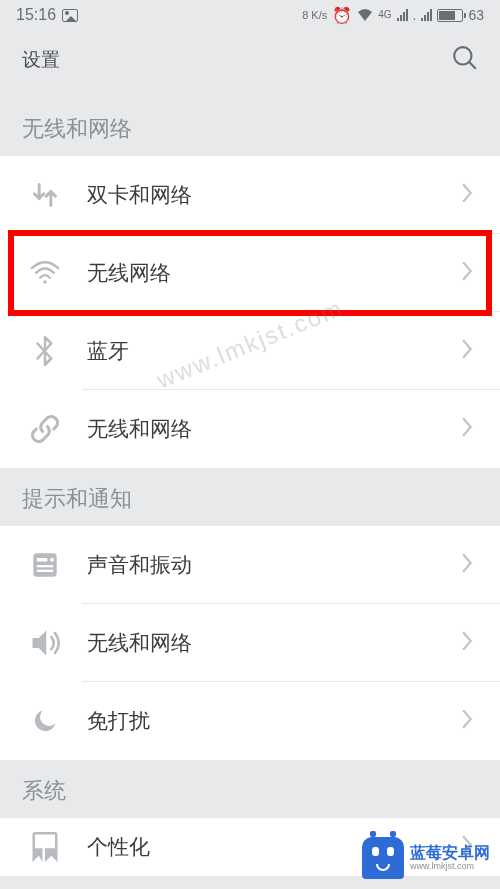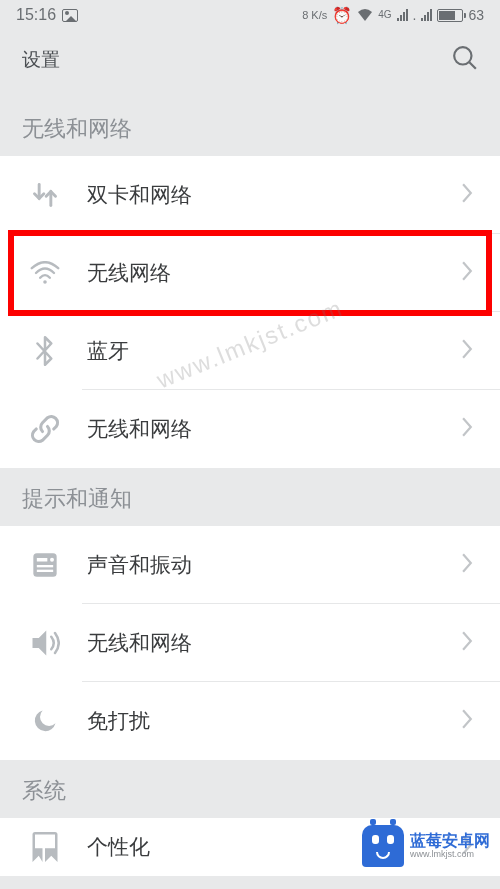--- a/index.html
+++ b/index.html
@@ -119,21 +119,21 @@
       left: 50%;
       transform: translateX(-50%) rotate(-22deg);
       font-size: 24px;
       color: rgba(120,120,120,0.25);
       letter-spacing: 2px;
       pointer-events: none;
       z-index: 10;
     }
     .footer-logo {
       position: absolute;
-      bottom: 22px;
+      bottom: 10px;
       right: 10px;
       display: flex;
       align-items: center;
       gap: 6px;
       z-index: 10;
     }
     .logo-head {
       width: 42px; height: 42px;
       background: #2e6bd6;
       border-radius: 10px 10px 4px 4px;

